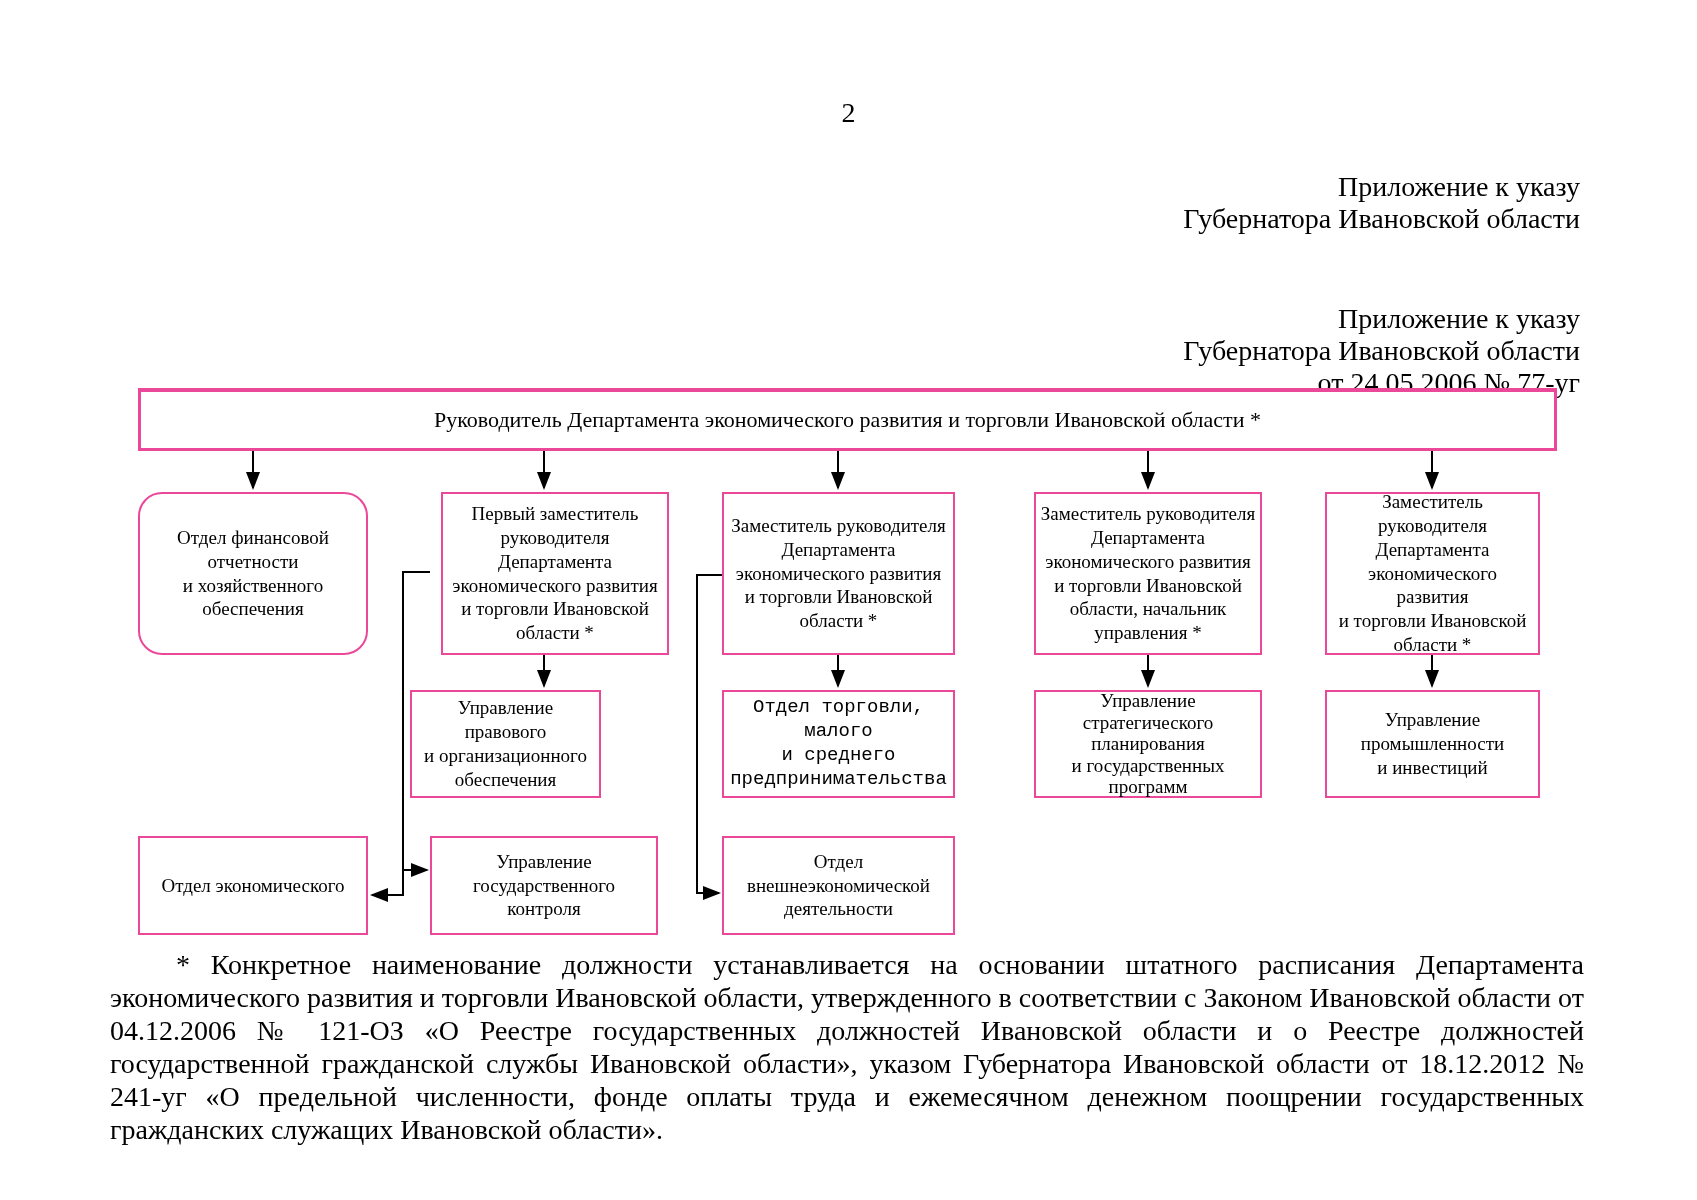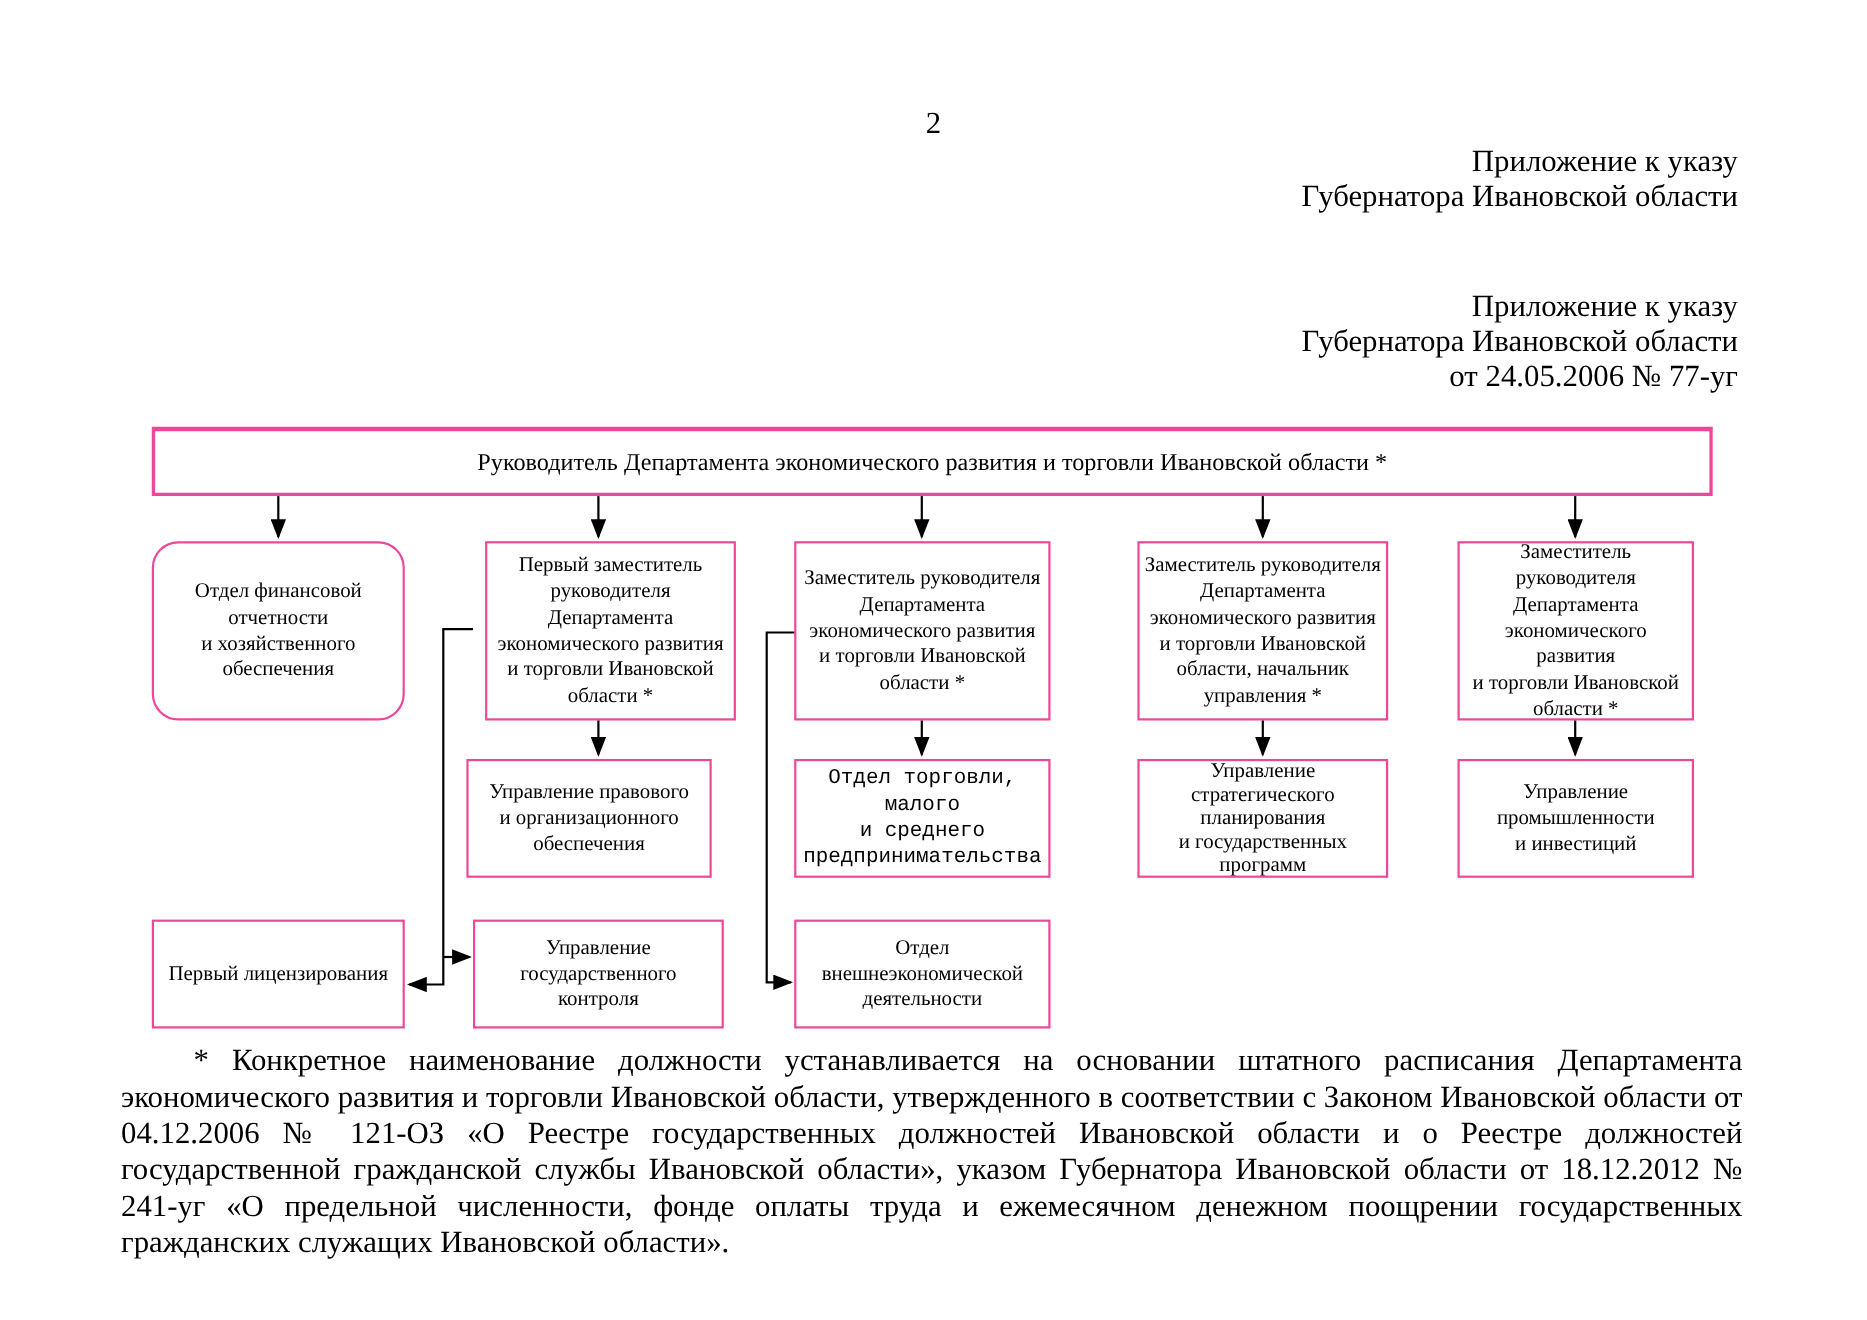--- a/index.html
+++ b/index.html
@@ -10,21 +10,21 @@
     font-family:"Liberation Serif","DejaVu Serif",serif;
     color:#000;
     overflow:hidden;
   }
   .page-number{
     position:absolute;top:96px;left:0;width:1697px;
     text-align:center;font-size:28px;line-height:33px;
   }
   .annex{
     position:absolute;right:117px;width:700px;
-    text-align:right;font-size:28px;line-height:32px;
+    text-align:right;font-size:28px;line-height:32px;margin-top:40px;
   }
   .annex-1{top:131px;}
   .annex-2{top:263px;}
   .obox{
     position:absolute;
     border:2px solid #ec4899;
     background:#fff;
     box-sizing:border-box;
     display:flex;align-items:center;justify-content:center;
     text-align:center;
@@ -97,21 +97,21 @@
 управления *</span>
     </div>
     <div class="obox" style="left:1325px;top:492px;width:215px;height:163px;">
       <span>Заместитель руководителя
 Департамента
 экономического развития
 и торговли Ивановской
 области *</span>
     </div>
 
-    <div class="obox" style="left:424px;top:690px;width:223px;height:108px;">
+    <div class="obox" style="left:410px;top:690px;width:191px;height:108px;">
       <span>Управление правового
 и организационного
 обеспечения</span>
     </div>
     <div class="obox" style="left:722px;top:690px;width:233px;height:108px;font-family:Liberation Mono, monospace;">
       <span>Отдел торговли, малого
 и среднего
 предпринимательства</span>
     </div>
     <div class="obox tight" style="left:1034px;top:690px;width:228px;height:108px;">
@@ -121,21 +121,21 @@
 и государственных
 программ</span>
     </div>
     <div class="obox" style="left:1325px;top:690px;width:215px;height:108px;">
       <span>Управление
 промышленности
 и инвестиций</span>
     </div>
 
     <div class="obox" style="left:138px;top:836px;width:230px;height:99px;">
-      <span>Первый лицензирования</span>
+      <span>Отдел экономического</span>
     </div>
     <div class="obox" style="left:430px;top:836px;width:228px;height:99px;">
       <span>Управление
 государственного
 контроля</span>
     </div>
     <div class="obox" style="left:722px;top:836px;width:233px;height:99px;">
       <span>Отдел
 внешнеэкономической
 деятельности</span>

